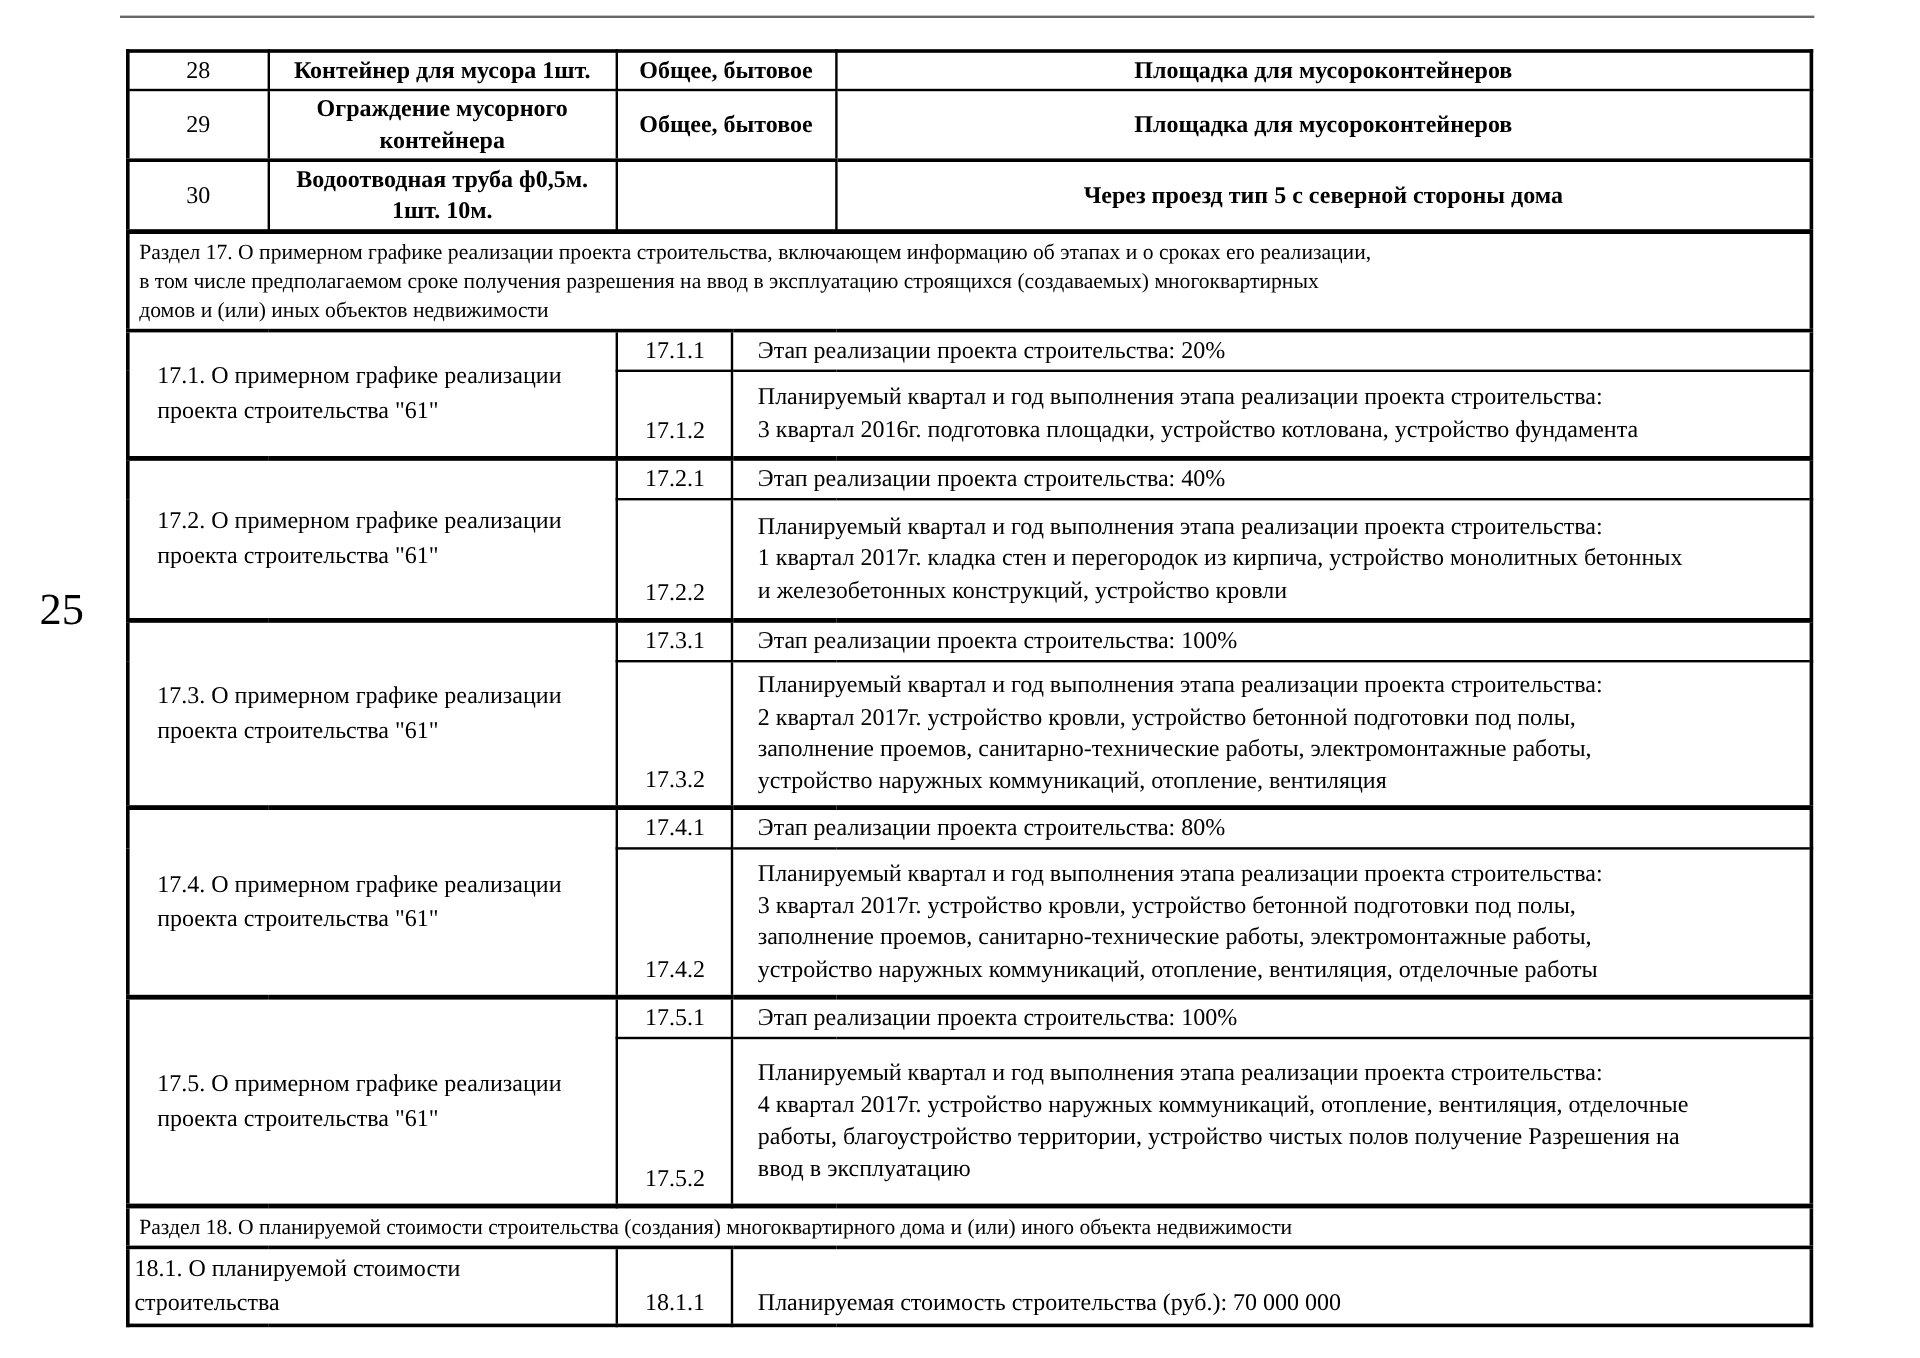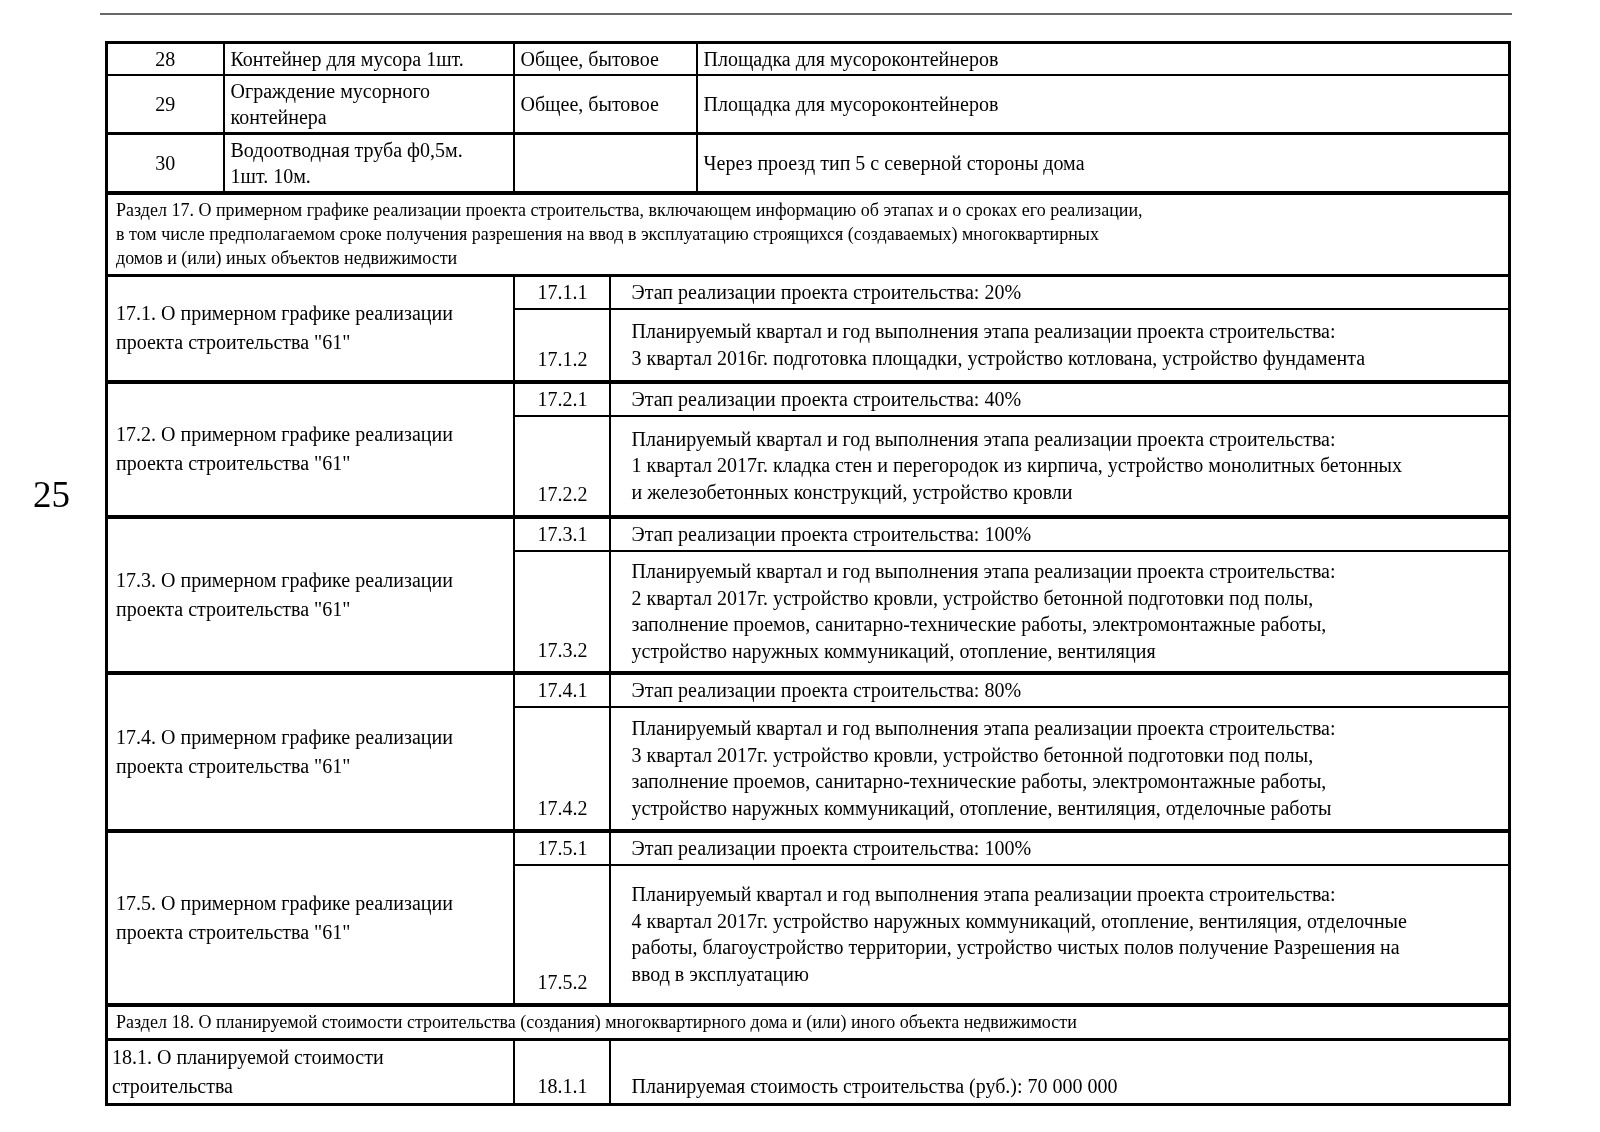--- a/index.html
+++ b/index.html
@@ -12,21 +12,21 @@
   .page {
     position: relative;
     width: 1600px;
     height: 1132px;
     background: #ffffff;
     overflow: hidden;
   }
   .page-number {
     position: absolute;
     left: 33px;
-    top: 476px;
+    top: 490px;
     font-size: 37px;
     line-height: 1;
   }
   .scan-line {
     position: absolute;
     left: 100px;
     top: 13px;
     width: 1412px;
     height: 2px;
     background: #4d4d4d;
@@ -43,30 +43,30 @@
   }
   td {
     border: 2px solid #000;
     font-size: 20px;
     line-height: 1.3;
     padding: 2px 6px;
     vertical-align: middle;
     overflow: hidden;
   }
   
-  .tc { text-align: left; }
+  .tc { text-align: center; font-weight: bold; }
   .vt { vertical-align: top; }
   .vb { vertical-align: bottom; }
   .pre { white-space: pre-line; }
   
   td.num { text-align: center; }
   td.code { text-align: center; padding-left: 4px; padding-right: 2px; }
   td.code.vb { padding-bottom: 8px; }
   td.bigtext { text-align: left; padding-left: 21px; line-height: 1.32; }
-  td.glabel { text-align: left; padding-left: 8px; line-height: 1.45; }
+  td.glabel { text-align: left; padding-left: 23px; line-height: 1.45; }
   td.sec-header {
     font-weight: normal;
     text-align: left;
     font-size: 18px;
     line-height: 1.32;
     padding: 4px 8px;
   }
   
   tr.sep-heavy td { border-top: 4px solid #000; }
   tr.sep-med td { border-top: 3px solid #000; }

